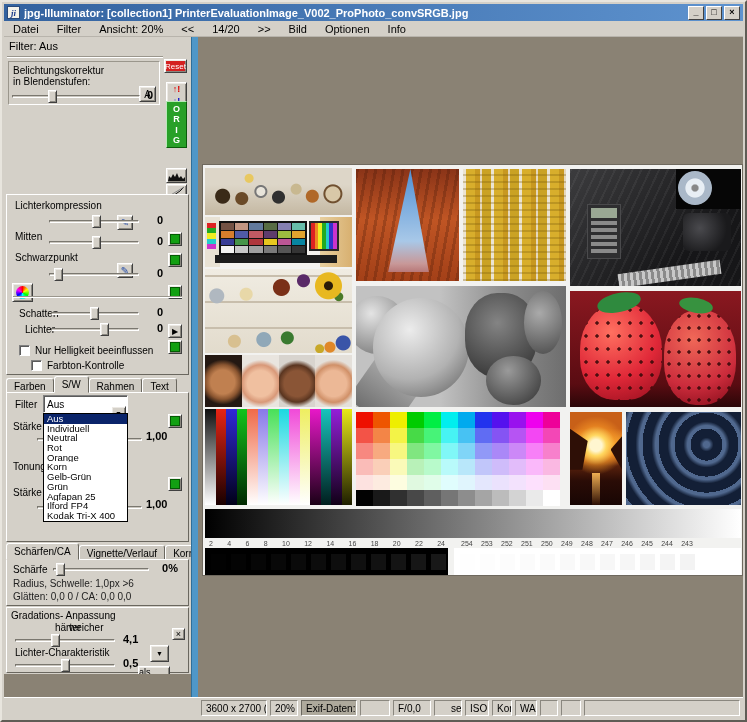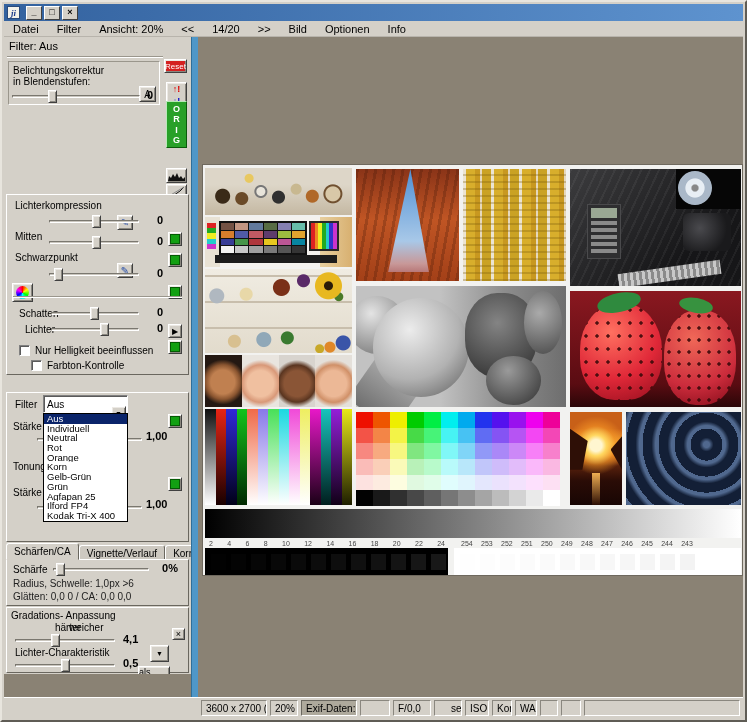--- a/index.html
+++ b/index.html
@@ -57,20 +57,21 @@
   .steps{position:absolute;display:flex;align-items:center;gap:5px;padding-left:6px;}
   .steps div{width:15px;height:16px;}
 </style>
 </head>
 <body>
 
 <div class="window">
 
   <div class="titlebar">
     <div class="app-icon">ji</div>
+    <div class="title-text">jpg-Illuminator:  [collection1]  PrinterEvaluationImage_V002_ProPhoto_convSRGB.jpg</div>
     <div class="winbtn">_</div>
     <div class="winbtn">□</div>
     <div class="winbtn">×</div>
   </div>
 
   <div class="menubar">
       <span class="menu-item">Datei</span>
       <span class="menu-item">Filter</span>
       <span class="menu-item">Ansicht: 20%</span>
       <span class="menu-item">&lt;&lt;</span>
@@ -168,20 +169,26 @@
             <div class="groove"></div>
             <div class="thumb" style="left:56%;"></div>
           </div>
         <div class="val" style="left:150px;top:127px;">0</div>
         <div class="btn led" style="position:absolute;right:6px;top:127px;"></div>
 
         <div class="cbrow" style="left:12px;top:150px;"><span class="checkbox"></span><span>Nur Helligkeit beeinflussen</span></div>
         <div class="cbrow" style="left:12px;top:165px;padding-left:12px;"><span class="checkbox"></span><span>Farbton-Kontrolle</span></div>
       </div>
 
+      <div class="tabrow" style="top:339px;">
+          <span class="tab">Farben</span>
+          <span class="tab active">S/W</span>
+          <span class="tab">Rahmen</span>
+          <span class="tab">Text</span>
+        </div>
       <div class="btn" style="position:absolute;right:4px;top:340px;width:15px;height:14px;font-size:8px;">▲</div>
       <div class="tabpage" style="top:355px;height:150px;">
         <div class="lbl" style="left:8px;top:6px;">Filter</div>
         <div class="sunken" style="position:absolute;left:36px;top:2px;width:85px;height:18px;display:flex;align-items:center;">
           <span style="font-size:10px;padding-left:3px;flex:1;">Aus</span>
           <span class="btn" style="width:15px;height:14px;font-size:7px;margin-right:1px;">▼</span>
         </div>
         <div class="btn led" style="position:absolute;right:6px;top:3px;"></div>
 
         <div class="lbl" style="left:6px;top:28px;">Stärke</div>

